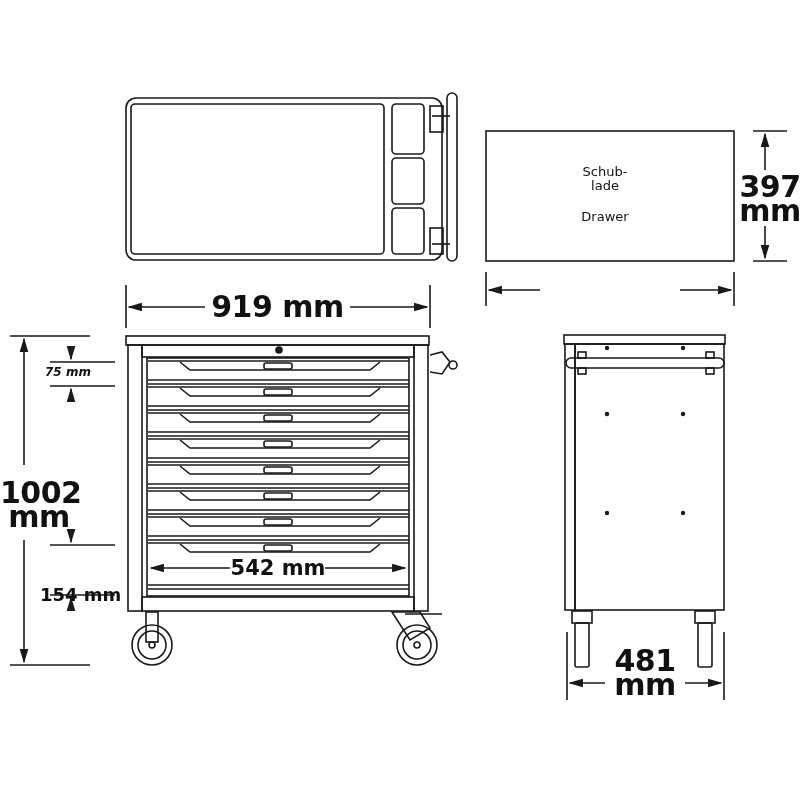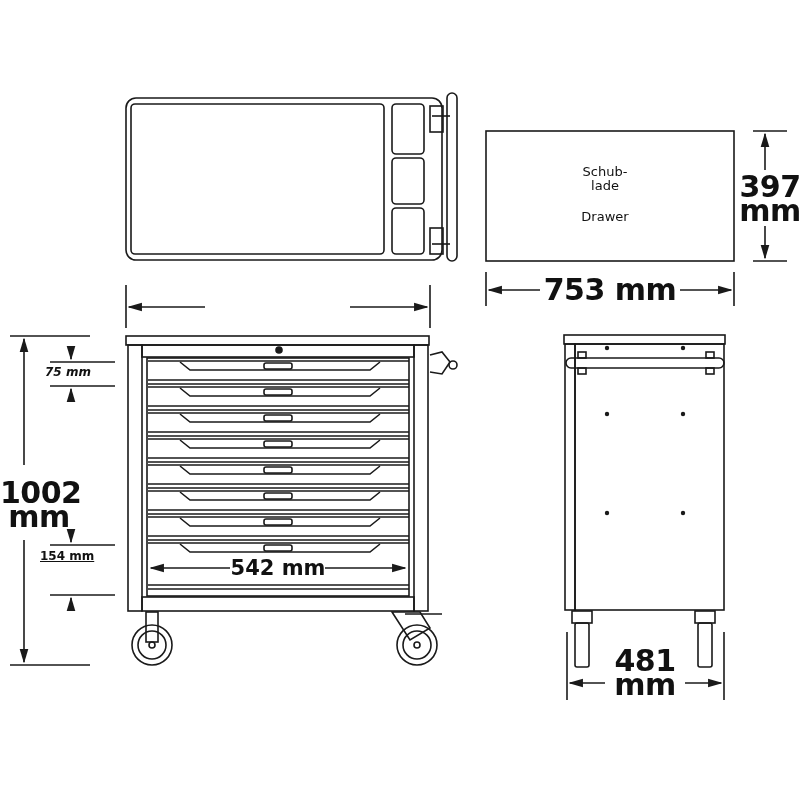--- a/index.html
+++ b/index.html
@@ -192,26 +192,26 @@
   </g>
 </svg>
 
 <div class="lbl small center" style="left:560px;top:165px;width:90px;">Schub-</div>
 <div class="lbl small center" style="left:560px;top:179px;width:90px;">lade</div>
 <div class="lbl small center" style="left:560px;top:210px;width:90px;">Drawer</div>
 
 <div class="lbl big center" style="left:735px;top:172px;width:70px;">397</div>
 <div class="lbl big center" style="left:735px;top:196px;width:70px;">mm</div>
 
-<div class="lbl big center" style="left:535px;top:275px;width:150px;">753 mm</div>
-
+
+<div class="lbl big center" style="left:200px;top:292px;width:155px;">919 mm</div>
 
 <div class="lbl big center" style="left:0px;top:478px;width:78px;">1002</div>
 <div class="lbl big center" style="left:0px;top:502px;width:78px;">mm</div>
 
 <div class="lbl mid" style="left:45px;top:366px;font-size:12px;font-style:italic;">75 mm</div>
-<div class="lbl mid" style="left:40px;top:550px;font-size:12px;text-decoration:underline;">154 mm</div>
+<div class="lbl mid" style="left:40px;top:586px;font-size:18px;">154 mm</div>
 
 <div class="lbl mid center" style="left:228px;top:558px;width:100px;font-size:21px;">542 mm</div>
 
 <div class="lbl big center" style="left:605px;top:646px;width:80px;text-align:center;">481</div>
 <div class="lbl big center" style="left:605px;top:670px;width:80px;">mm</div>
 </div>
 
 </body></html>

